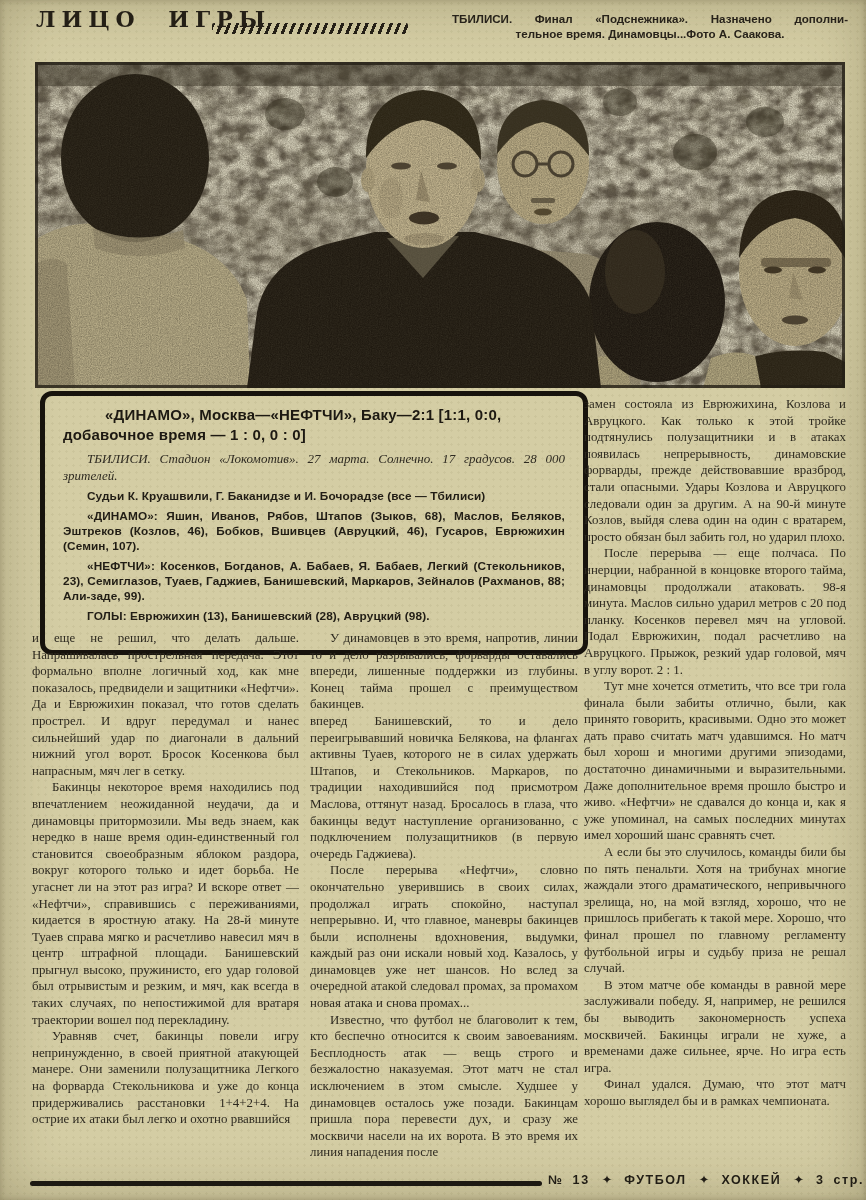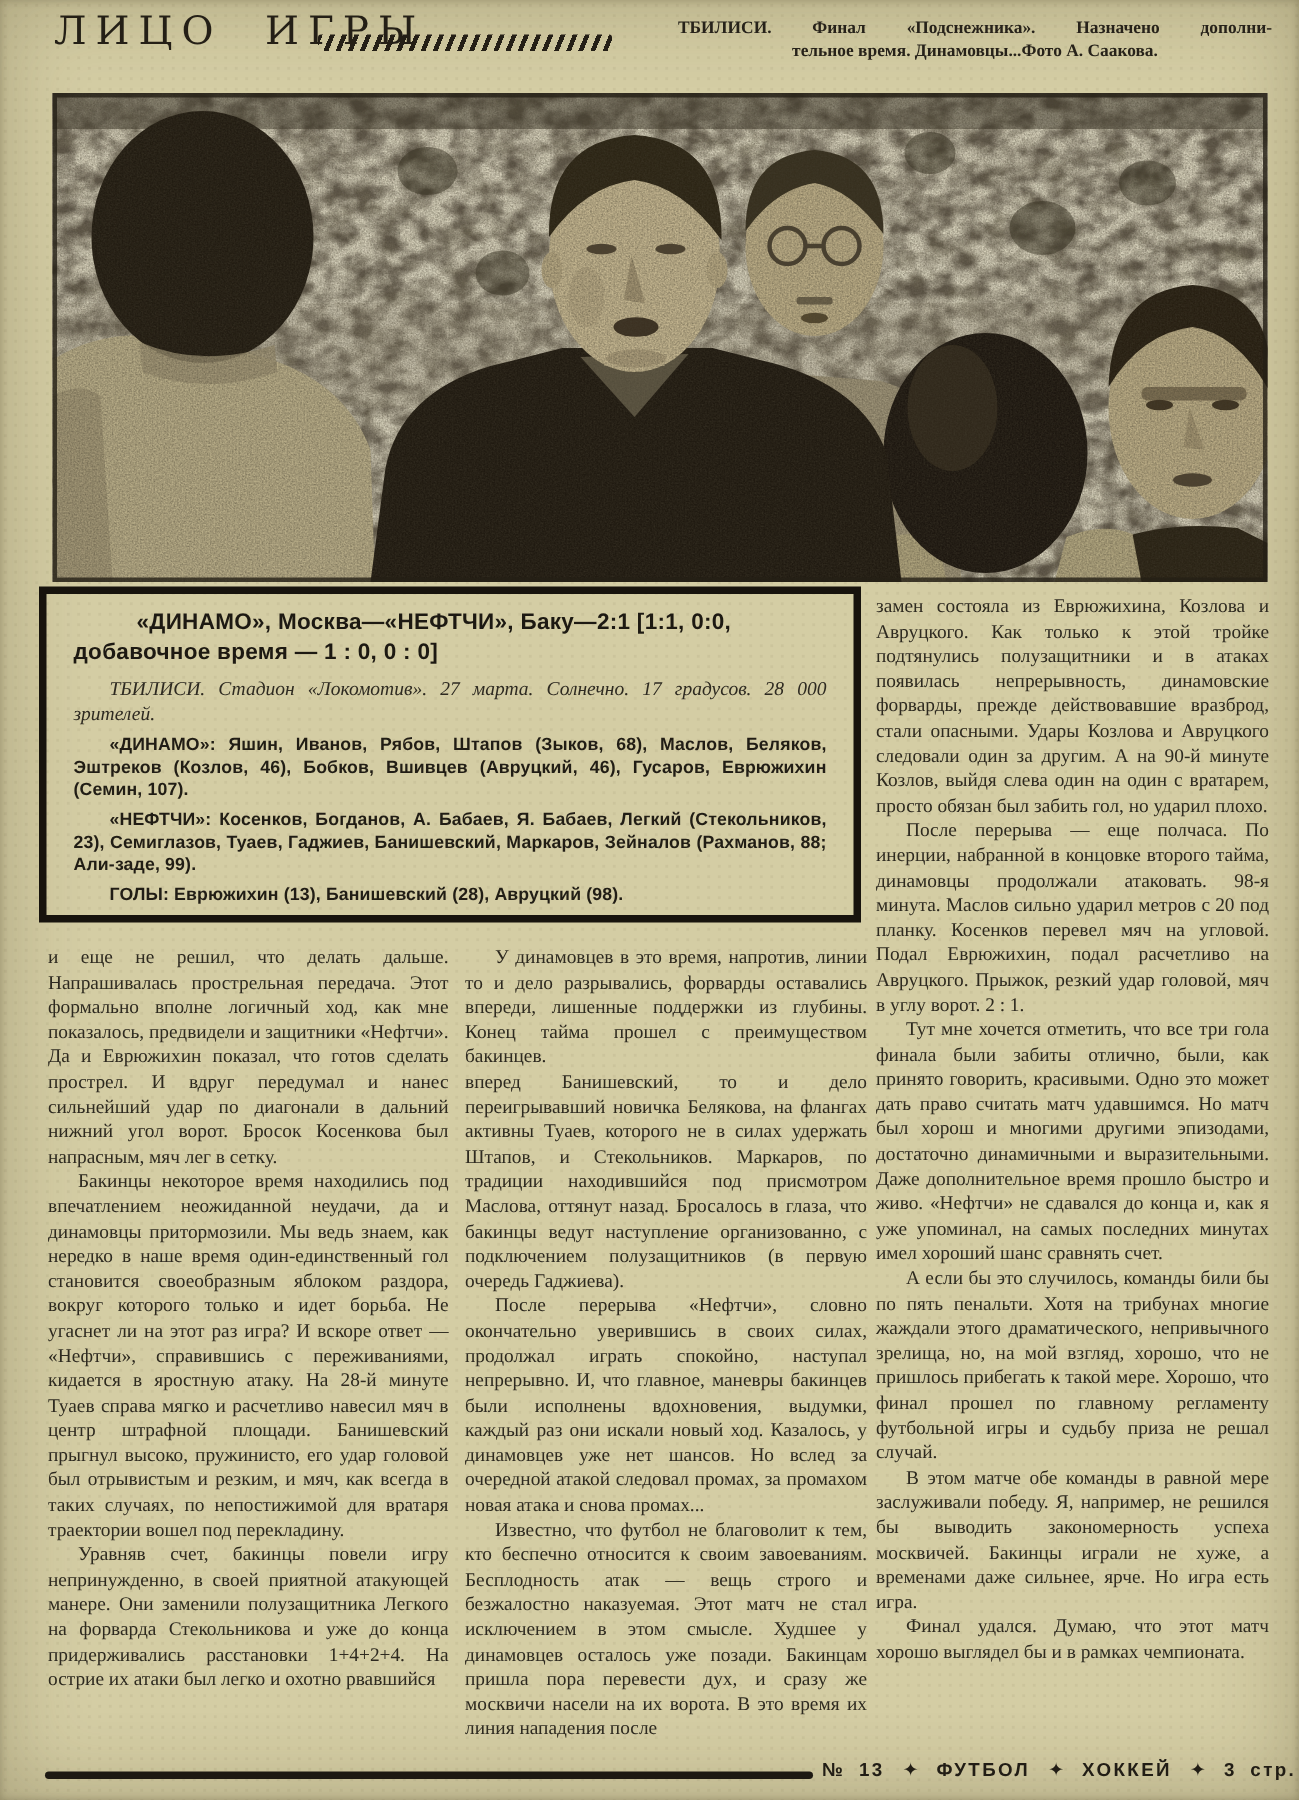--- a/index.html
+++ b/index.html
@@ -13,46 +13,46 @@
     background-image:radial-gradient(rgba(92,80,48,.07) 1px, transparent 1.2px);
     background-size:7px 7px;
     box-shadow:inset 0 0 55px rgba(70,58,25,.30), inset 0 0 6px rgba(40,32,12,.25);
     overflow:hidden;
     font-family:"Liberation Serif", serif;
     color:var(--ink);
   }
   
   .rubric{
     position:absolute;left:36px;top:6px;margin:0;
-    font-family:"DejaVu Serif", serif;font-weight:normal;
-    font-size:26px;letter-spacing:6px;word-spacing:14px;color:#241f16;
+    font-family:"DejaVu Serif", serif;font-weight:bold;
+    font-size:22px;letter-spacing:6px;word-spacing:14px;color:#241f16;
   }
   .hatch{
     position:absolute;left:212px;top:23px;width:196px;height:11px;
     background:repeating-linear-gradient(112deg,#241f16 0 3px, transparent 3px 7.5px);
     border-radius:2px;
   }
   .caption{
     position:absolute;left:452px;top:11px;width:396px;
-    font-family:Liberation Serif, serif;font-weight:bold;
+    font-family:Liberation Sans, sans-serif;font-weight:bold;
     font-size:11.6px;line-height:15px;color:#27221a;
   }
   .cap-line1{text-align:justify;text-align-last:justify;}
   .cap-line2{display:flex;justify-content:center;}
   
   .photo{
     position:absolute;left:35px;top:62px;width:810px;height:326px;
     background:#6e6754;
   }
   .photo svg{display:block;width:100%;height:100%;}
   
   .infobox{
-    position:absolute;left:26px;top:391px;width:548px;box-sizing:border-box;
-    border:5px solid #17130d;border-radius:0;
-    padding:9px 18px 1px 18px;
+    position:absolute;left:40px;top:391px;width:548px;box-sizing:border-box;
+    border:5px solid #17130d;border-radius:12px;
+    padding:9px 18px 21px 18px;
     background:transparent;
   }
   .infobox p{margin:0 0 5px 0;}
   .headline{
     font-family:"Liberation Sans", sans-serif;font-weight:bold;
     font-size:15px;line-height:20px;letter-spacing:.2px;
     text-indent:42px;color:#1d1912;
   }
   .venue{
     font-style:italic;font-size:13px;line-height:17px;
@@ -189,20 +189,21 @@
       </g>
 
       <rect width="810" height="326" filter="url(#grainF)" opacity="0.5"></rect>
       <rect x="1.5" y="1.5" width="807" height="323" fill="none" stroke="#241f15" stroke-width="3" opacity="0.8"></rect>
     </svg>
   </div>
 
   <section class="infobox">
     <p class="headline">«ДИНАМО», Москва—«НЕФТЧИ», Баку—2:1 [1:1, 0:0, добавочное время — 1 : 0, 0 : 0]</p>
     <p class="venue">ТБИЛИСИ. Стадион «Локомотив». 27 марта. Солнечно. 17 градусов. 28 000 зрителей.</p>
+    <p class="refs">Судьи К. Круашвили, Г. Баканидзе и И. Бочорадзе (все — Тбилиси)</p>
     <p class="lineup">«ДИНАМО»: Яшин, Иванов, Рябов, Штапов (Зыков, 68), Маслов, Беляков, Эштреков (Козлов, 46), Бобков, Вшивцев (Авруцкий, 46), Гусаров, Еврюжихин (Семин, 107).</p>
     <p class="lineup">«НЕФТЧИ»: Косенков, Богданов, А. Бабаев, Я. Бабаев, Легкий (Стекольников, 23), Семиглазов, Туаев, Гаджиев, Банишевский, Маркаров, Зейналов (Рахманов, 88; Али-заде, 99).</p>
     <p class="goals">ГОЛЫ: Еврюжихин (13), Банишевский (28), Авруцкий (98).</p>
   </section>
 
   <section class="col col1">
       <p class="para flush">и еще не решил, что делать дальше. Напрашивалась прострельная передача. Этот формально вполне логичный ход, как мне показалось, предвидели и защитники «Нефтчи». Да и Еврюжихин показал, что готов сделать прострел. И вдруг передумал и нанес сильнейший удар по диагонали в дальний нижний угол ворот. Бросок Косенкова был напрасным, мяч лег в сетку.</p>
       <p class="para">Бакинцы некоторое время находились под впечатлением неожиданной неудачи, да и динамовцы притормозили. Мы ведь знаем, как нередко в наше время один-единственный гол становится своеобразным яблоком раздора, вокруг которого только и идет борьба. Не угаснет ли на этот раз игра? И вскоре ответ — «Нефтчи», справившись с переживаниями, кидается в яростную атаку. На 28-й минуте Туаев справа мягко и расчетливо навесил мяч в центр штрафной площади. Банишевский прыгнул высоко, пружинисто, его удар головой был отрывистым и резким, и мяч, как всегда в таких случаях, по непостижимой для вратаря траектории вошел под перекладину.</p>
       <p class="para">Уравняв счет, бакинцы повели игру непринужденно, в своей приятной атакующей манере. Они заменили полузащитника Легкого на форварда Стекольникова и уже до конца придерживались расстановки 1+4+2+4. На острие их атаки был легко и охотно рвавшийся</p>
     </section>

